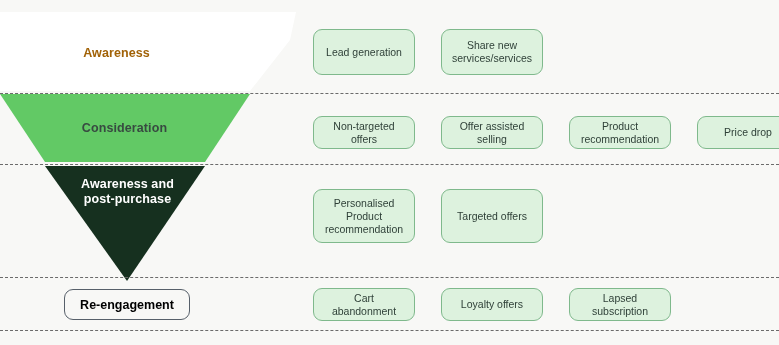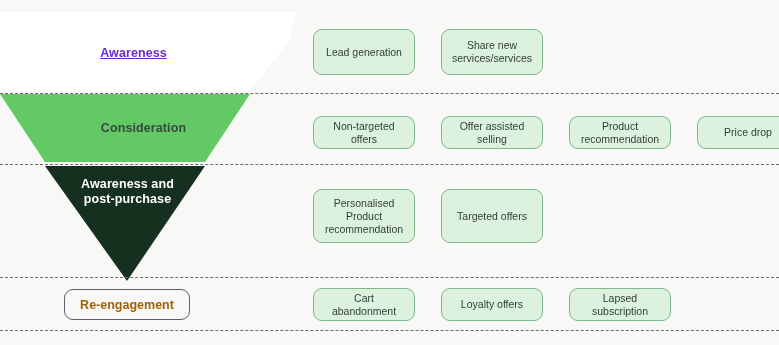--- a/index.html
+++ b/index.html
@@ -33,28 +33,27 @@
   .stage-label {
     position: absolute;
     text-align: center;
     font-weight: bold;
     font-size: 12.5px;
     letter-spacing: 0.1px;
     line-height: 15px;
     white-space: pre-line;
   }
   #label-awareness {
-    left: 31px;
+    left: 14px;
     top: 46px;
     width: 205px;
-    color: #6d28d9;
-    text-decoration: underline;
+    color: #a16207;
   }
   #label-consideration {
-    left: 41px;
+    left: 22px;
     top: 121px;
     width: 205px;
     color: #384a41;
   }
   #label-purchase {
     left: 25px;
     top: 177px;
     width: 205px;
     color: #ffffff;
   }
@@ -65,21 +64,21 @@
     top: 289px;
     width: 126px;
     height: 31px;
     box-sizing: border-box;
     border: 1.4px solid #57606a;
     border-radius: 9px;
     background: #f8f8f6;
     display: flex;
     align-items: center;
     justify-content: center;
-    color: #a16207;
+    color: #000000;
     font-weight: bold;
     font-size: 12.5px;
   }
 
   
   .divider {
     position: absolute;
     left: 0;
     width: 779px;
     height: 0;

